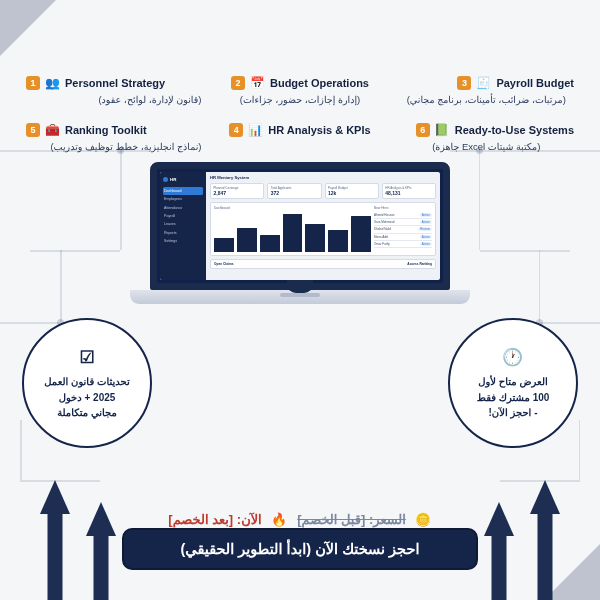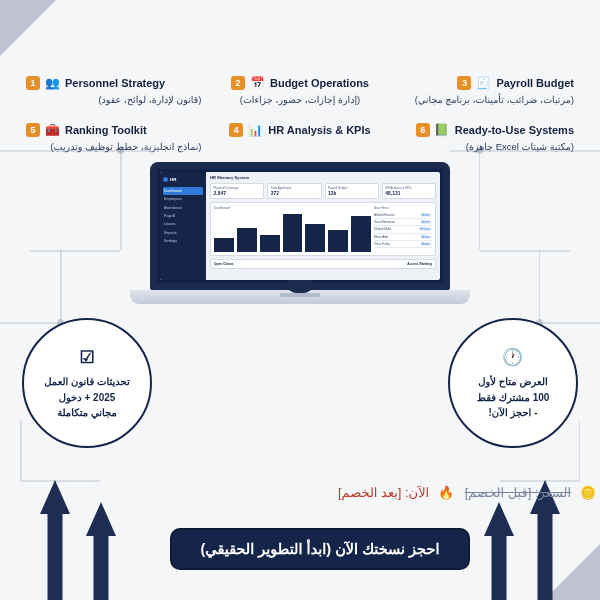--- a/index.html
+++ b/index.html
@@ -62,21 +62,21 @@
     background: #e6902a; color: #fff;
     font-size: 9px; line-height: 14px; text-align: center;
     font-weight: bold; flex: 0 0 auto;
   }
   .ficon { font-size: 12px; line-height: 1; }
   .fdesc {
     direction: rtl; margin-top: 3px;
     font-size: 9.5px; color: #2b3b5c; line-height: 1.45;
   }
   .feature.mid .fdesc { text-align: center; }
-  .feature.right .fdesc { text-align: right; }
+  .feature.right .fdesc { text-align: center; }
 
   
   .laptop-wrap {
     position: relative; z-index: 3;
     margin: 8px auto 0; width: 300px;
   }
   .screen {
     background: #11224a;
     border: 7px solid #1b2b4d;
     border-radius: 8px 8px 2px 2px;
@@ -172,35 +172,35 @@
     border-bottom: 34px solid #1e2d52;
   }
   .arrow.a1 { left: 40px; }
   .arrow.a2 { left: 86px; height: 98px; }
   .arrow.a3 { right: 86px; height: 98px; }
   .arrow.a4 { right: 40px; }
   .arrow.a2 .stem, .arrow.a3 .stem { height: 66px; }
 
   
   .price {
-    position: absolute; z-index: 7; left: 0; right: 0; top: 485px;
-    text-align: right; direction: rtl;
-    font-size: 13px; font-weight: normal; color: #15254a;
+    position: absolute; z-index: 7; left: 0; right: 0; top: 512px;
+    text-align: center; direction: rtl;
+    font-size: 13px; font-weight: bold; color: #15254a;
   }
   .price .seg { margin: 0 3px; }
   .price .strike { text-decoration: line-through; color: #7b86a0; }
   .price .now { color: #c0392b; }
   .cta {
     position: absolute; z-index: 7; left: 50%; top: 528px;
     transform: translateX(-50%);
-    width: 300px; padding: 11px 0;
+    width: 356px; padding: 11px 0;
     background: #15254a; color: #fff;
     border: 2px solid #0e1a36; border-radius: 10px;
     text-align: center; direction: rtl;
-    font-size: 14.5px; font-weight: bold; margin-left: 20px;
+    font-size: 14.5px; font-weight: bold;
   }
 </style>
 </head>
 <body>
 
 <div class="bg-circuit">
   <div class="hline" style="left:0;top:150px;width:150px;"></div>
   <div class="hline" style="left:0;top:322px;width:60px;"></div>
   <div class="hline" style="right:0;top:150px;width:150px;"></div>
   <div class="hline" style="right:0;top:322px;width:60px;"></div>

